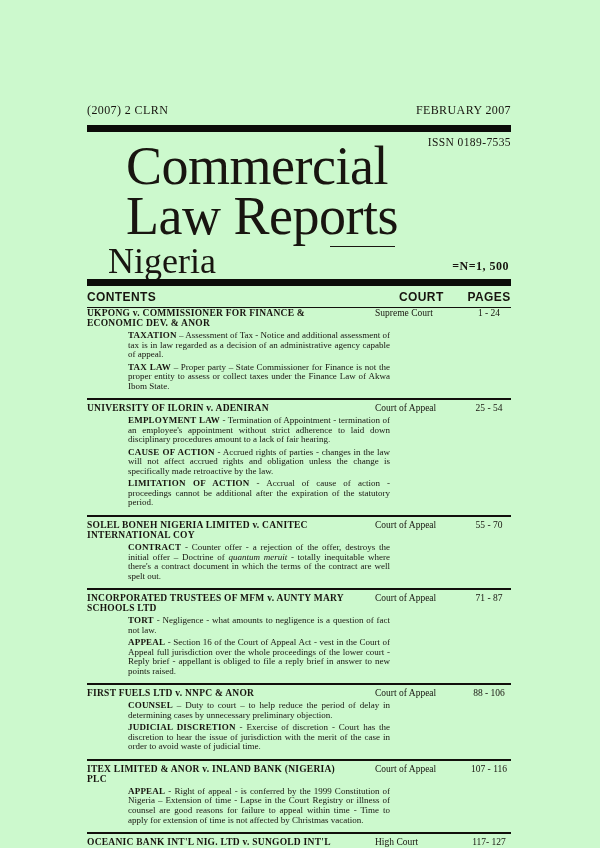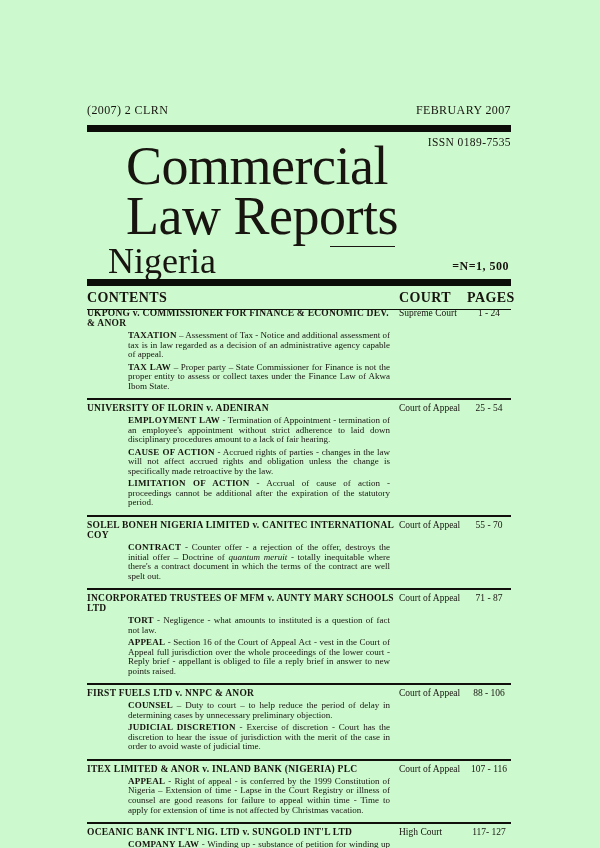--- a/index.html
+++ b/index.html
@@ -18,30 +18,30 @@
 
   .main-title{position:absolute;top:141px;left:39px;font-size:54px;line-height:.93;
     letter-spacing:-.5px;white-space:nowrap;}
   .country{position:absolute;top:243px;left:21px;font-size:36px;line-height:1;}
 
   .price-rule{position:absolute;top:246px;left:243px;width:65px;height:1px;background:#1a1712;}
   .price{position:absolute;top:259px;right:2px;font-size:12px;font-weight:bold;letter-spacing:.5px;}
 
   .bar2{top:279px;}
   .toc-head{position:absolute;top:290px;left:0;right:0;display:flex;
-    font-family:Liberation Serif, serif;font-weight:bold;font-size:14px;
+    font-family:Liberation Sans, sans-serif;font-weight:bold;font-size:12px;
     letter-spacing:.4px;border-bottom:1.5px solid #12100c;padding-bottom:3px;}
   .toc-head .h-contents{flex:1;}
   .toc-head .h-court{width:68px;flex-shrink:0;margin-left:8px;}
   .toc-head .h-pages{width:44px;flex-shrink:0;text-align:center;}
 
   .entries{position:absolute;top:305px;left:0;right:0;}
   .entry{border-bottom:2px solid #12100c;padding:3px 0 4px;}
   .entry:last-child{border-bottom:none;}
-  .entry-title-row{display:flex;align-items:baseline;}
+  .entry-title-row{display:flex;align-items:baseline;gap:24px;}
   .case{flex:1;font-weight:bold;font-size:9.5px;letter-spacing:.25px;padding-right:3px;}
   .court{width:68px;flex-shrink:0;font-size:9.5px;}
   .pages{width:44px;flex-shrink:0;font-size:9.5px;text-align:center;}
   .sub{margin:3px 0 3px 41px;width:262px;font-size:9px;line-height:1.06;
     text-align:justify;}
   .sub b{letter-spacing:.2px;}
   .sub i{font-style:italic;}
 </style>
 </head>
 <body style="background: rgb(204, 249, 205); color: rgb(24, 21, 16);">
@@ -111,21 +111,21 @@
         </div>
   </div>
 
   <div class="entry">
     <div class="entry-title-row">
       <span class="case">INCORPORATED TRUSTEES OF MFM v. AUNTY MARY SCHOOLS LTD</span>
       <span class="court">Court of Appeal</span>
       <span class="pages">71 - 87</span>
     </div>
     <div class="subs">
-          <p class="sub"><b>TORT</b><span> - Negligence - what amounts to instituted is a question of fact not law.</span></p>
+          <p class="sub"><b>TORT</b><span> - Negligence - what amounts to negligence is a question of fact not law.</span></p>
           <p class="sub"><b>APPEAL</b><span> - Section 16 of the Court of Appeal Act -  vest in the Court of Appeal full jurisdiction over the whole proceedings of the lower court - Reply brief - appellant is obliged to file a reply brief in answer to new points raised.</span></p>
         </div>
   </div>
 
   <div class="entry">
     <div class="entry-title-row">
       <span class="case">FIRST FUELS LTD v. NNPC &amp; ANOR</span>
       <span class="court">Court of Appeal</span>
       <span class="pages">88 - 106</span>
     </div>

